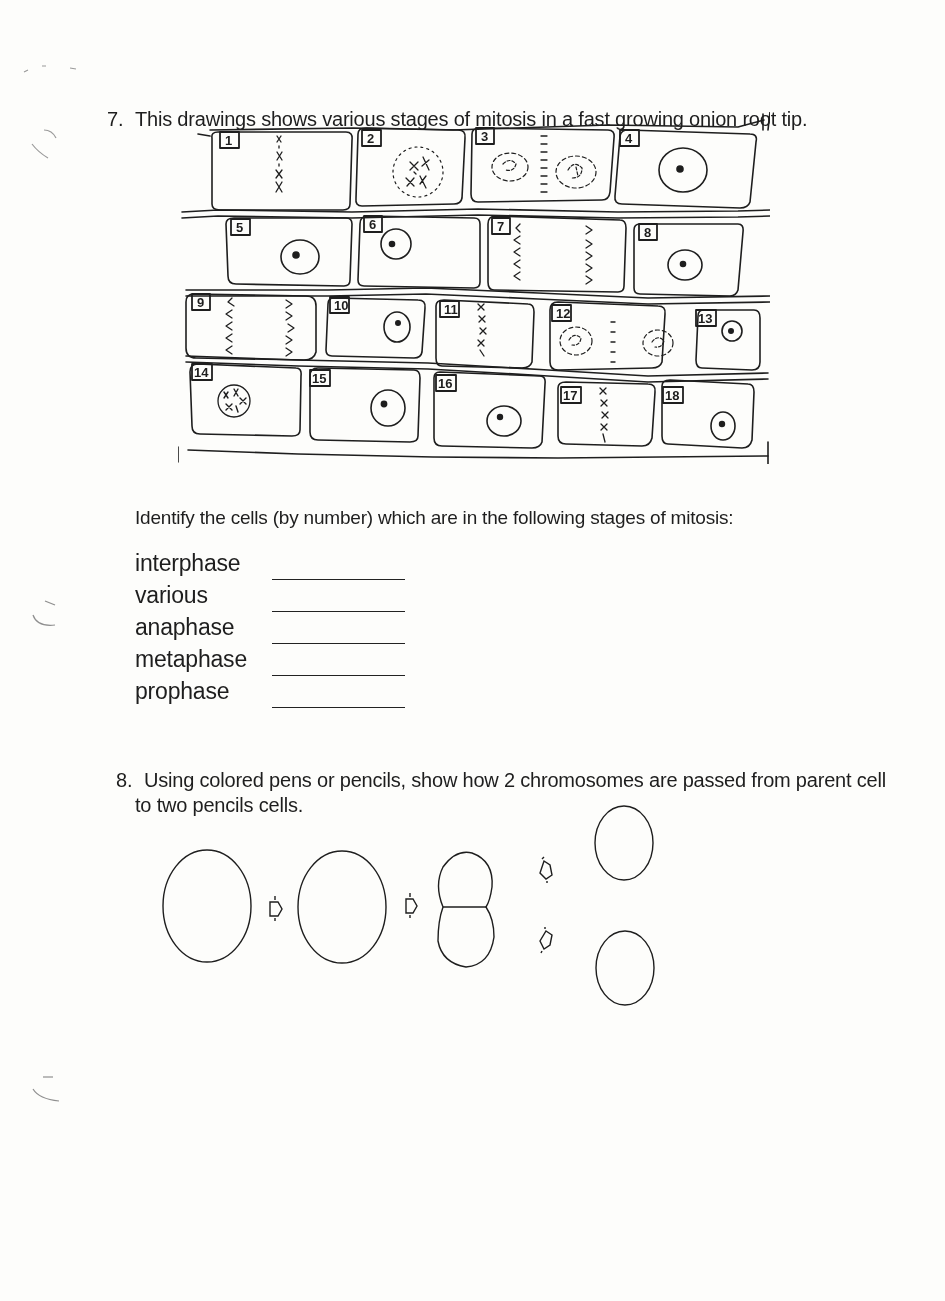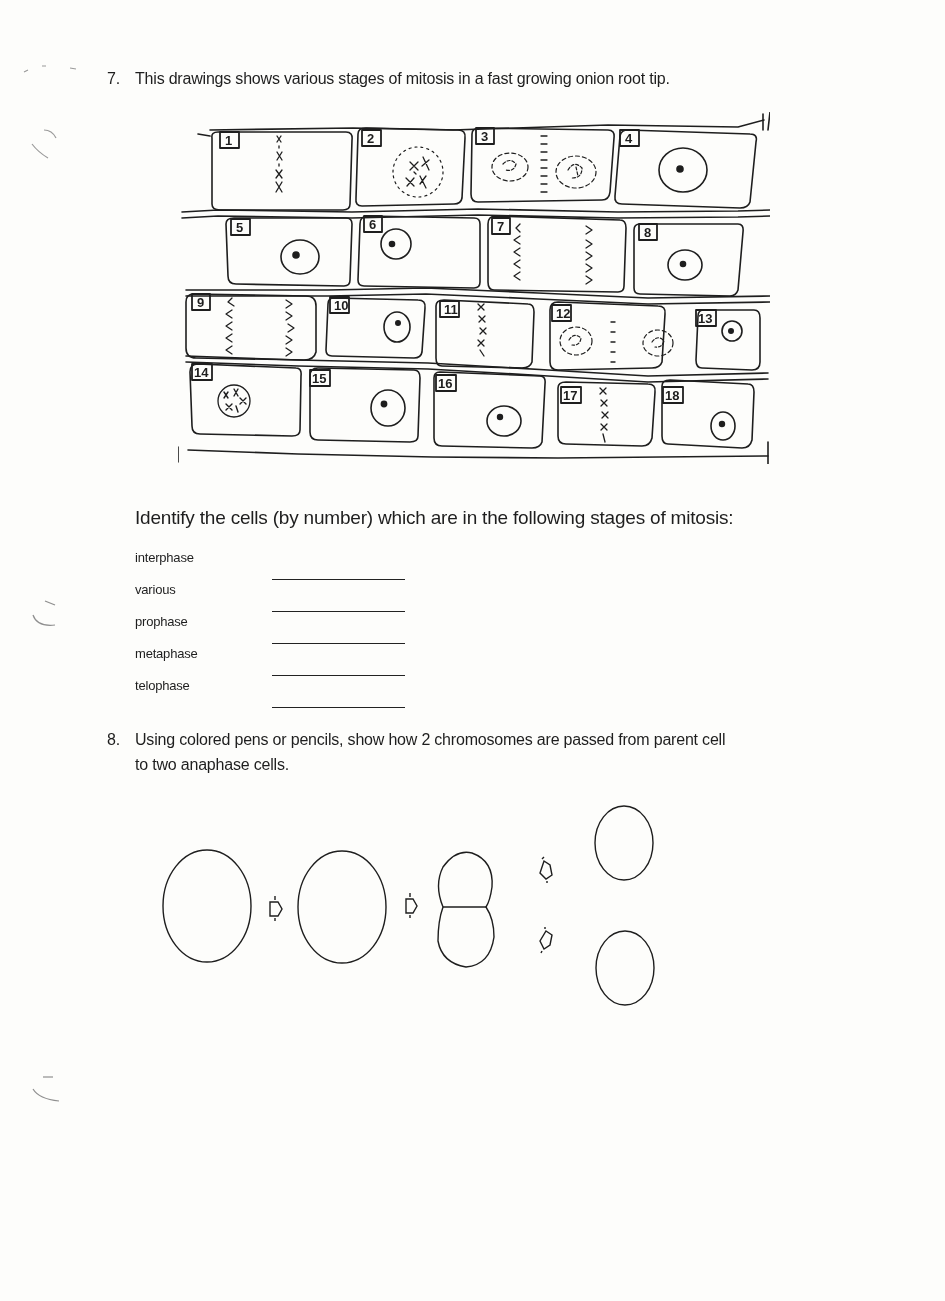--- a/index.html
+++ b/index.html
@@ -2,33 +2,33 @@
 <html><head>
   <meta charset="utf-8">
   <style>
     html, body { margin: 0; padding: 0; }
     body {
       width: 945px; height: 1301px; position: relative; overflow: hidden;
       background: #fdfdfb;
       font-family: "Liberation Sans", sans-serif;
       color: #1e1e1e;
     }
-    .q-line { position: absolute; font-size: 16px; letter-spacing: -0.2px; white-space: nowrap; }
+    .q-line { position: absolute; font-size: 20px; letter-spacing: -0.2px; white-space: nowrap; margin-top: 38px; }
     .q-num { display: inline-block; width: 28px; }
     #q7 { left: 107px; top: 70px; }
     #diagram { position: absolute; left: 178px; top: 112px; }
     #instructions { position: absolute; left: 135px; top: 507px; font-size: 19px; letter-spacing: -0.2px; }
     .stage-row { position: absolute; left: 135px; height: 24px; width: 300px; }
-    .stage-label { position: absolute; left: 0; top: 0; font-size: 13px; letter-spacing: -0.2px; }
+    .stage-label { position: absolute; left: 0; top: 0; font-size: 23px; letter-spacing: -0.2px; }
     .answer-line {
       position: absolute; left: 137px; top: 15px; width: 133px; height: 14px;
       border: none; border-bottom: 1.3px solid #222; background: transparent;
       font-family: "Liberation Sans", sans-serif; font-size: 14px; padding: 0; outline: none;
     }
-    #q8a { left: 107px; top: 731px; }
+    #q8a { left: 116px; top: 731px; }
     #q8b { left: 135px; top: 756px; }
     #division { position: absolute; left: 150px; top: 795px; }
     .smudge { position: absolute; }
   </style>
 </head>
 <body>
 
 <div class="q-line" id="q7">
   <span class="q-num">7.</span><span>This drawings shows various stages of mitosis in a fast growing onion root tip.</span>
 </div>
@@ -187,36 +187,36 @@
 
 <div class="stage-row" style="top:550px">
   <span class="stage-label">interphase</span>
   <input class="answer-line" type="text" value="" style="">
 </div>
 <div class="stage-row" style="top:582px">
   <span class="stage-label">various</span>
   <input class="answer-line" type="text" value="" style="">
 </div>
 <div class="stage-row" style="top:614px">
-  <span class="stage-label">prophase</span>
+  <span class="stage-label">anaphase</span>
   <input class="answer-line" type="text" value="" style="">
 </div>
 <div class="stage-row" style="top:646px">
   <span class="stage-label">metaphase</span>
   <input class="answer-line" type="text" value="" style="">
 </div>
 <div class="stage-row" style="top:678px">
-  <span class="stage-label">telophase</span>
+  <span class="stage-label">prophase</span>
   <input class="answer-line" type="text" value="" style="">
 </div>
 
 <div class="q-line" id="q8a">
   <span class="q-num">8.</span><span>Using colored pens or pencils, show how 2 chromosomes are passed from parent cell</span>
 </div>
-<div class="q-line" id="q8b">to two anaphase cells.</div>
+<div class="q-line" id="q8b">to two pencils cells.</div>
 
 <svg id="division" width="640" height="220" viewBox="0 0 640 220" fill="none" stroke="#1e1e1e" stroke-width="1.4">
   <ellipse cx="57" cy="111" rx="44" ry="56"></ellipse>
   <path d="M120 107 L128 107 L132 114 L128 121 L120 121 Z M125 105 L125 101 M125 123 L125 126"></path>
   <ellipse cx="192" cy="112" rx="44" ry="56"></ellipse>
   <path d="M256 104 L263 104 L267 111 L263 118 L256 118 Z M260 102 L260 98 M260 120 L260 123"></path>
   <path d="M293 112 Q284 90 293 72 Q306 54 322 58 Q344 66 342 92 Q340 106 336 112 Q344 124 344 142 Q340 170 316 172 Q292 168 288 146 Q288 126 293 112 Z"></path>
   <path d="M293 112 L336 112"></path>
   <path d="M394 66 L400 70 L402 80 L396 84 L390 78 Z M392 64 L394 62 M397 86 L397 88"></path>
   <path d="M396 136 L402 140 L400 150 L394 154 L390 146 Z M395 134 L395 132 M392 156 L391 158"></path>

